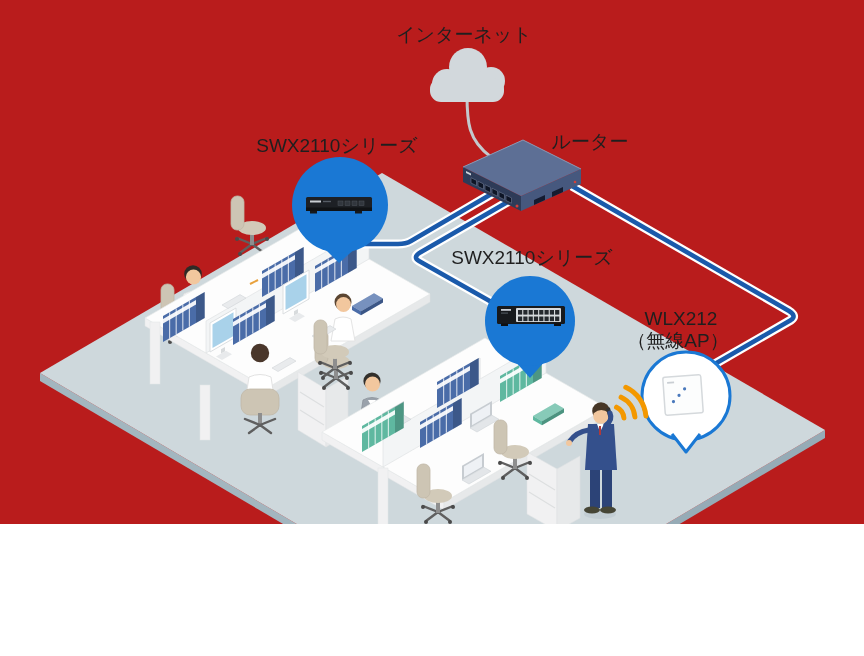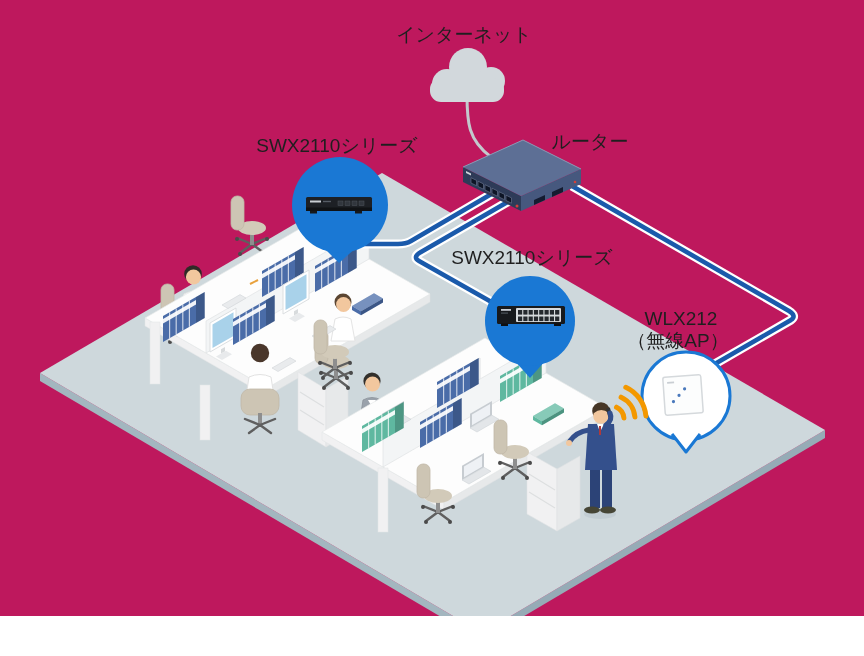--- a/index.html
+++ b/index.html
@@ -1,16 +1,16 @@
 <!DOCTYPE html>
 <html><head>
 <meta charset="utf-8">
 <style>
   html,body{margin:0;padding:0;background:#fff;}
-  #stage{position:relative;width:864px;height:616px;background:#be185d;overflow:hidden;}
+  #stage{position:relative;width:864px;height:524px;background:#b91c1c;overflow:hidden;}
   svg{position:absolute;left:0;top:0;}
   text{font-family:"Liberation Sans","DejaVu Sans",sans-serif;font-weight:500;fill:#1f1f1f;}
 </style>
 </head>
 <body>
 
 <div id="stage">
 <svg width="864" height="656" viewBox="0 0 864 656">
   <defs>
     <g id="binders">

